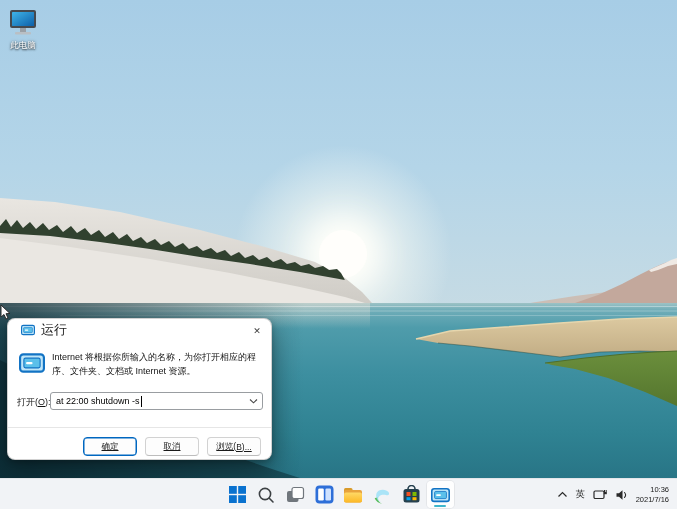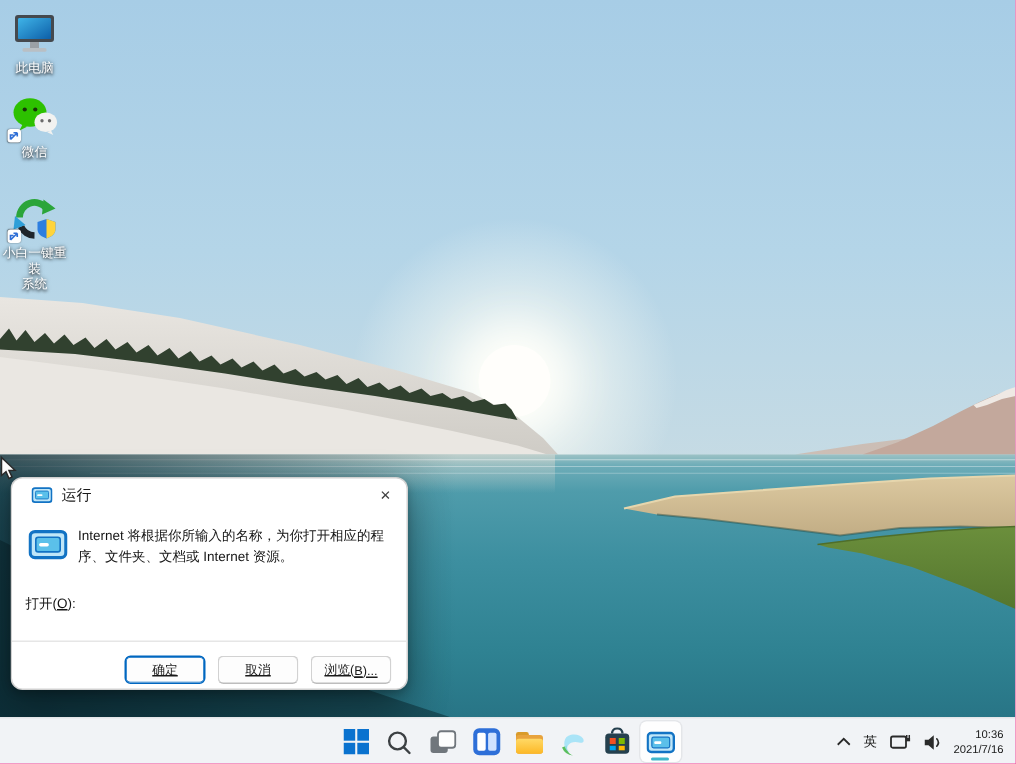--- a/index.html
+++ b/index.html
@@ -26,21 +26,21 @@
 
   
   .cursor { position:absolute; left:0; top:304px; }
 
   
   .run-dialog { position:absolute; left:7px; top:318px; width:265px; height:142px; background:#ffffff;
     border:1px solid rgba(0,0,0,0.18); border-radius:8px;
     box-shadow:0 10px 26px rgba(0,0,0,0.38), 0 2px 6px rgba(0,0,0,0.22); }
   .dlg-titlebar { position:absolute; left:0; top:0; width:100%; height:22px; display:flex; align-items:center;
     padding-left:13px; gap:6px; }
-  .dlg-title { font-size:10px; color:#1a1a1a;font-family:Liberation Mono, monospace; }
+  .dlg-title { font-size:13px; color:#1a1a1a;font-family:Liberation Mono, monospace; }
   .dlg-close { position:absolute; right:5px; top:3px; width:18px; height:17px; display:flex; align-items:center;
     justify-content:center; font-size:9px; color:#404040; border-radius:3px; cursor:default; }
   .dlg-msg-icon { position:absolute; left:11px; top:33px; }
   .dlg-message { position:absolute; left:44px; top:32px; width:211px; font-size:9px; line-height:13.5px;
     color:#141414; word-break:break-all; }
   .open-label { position:absolute; left:9px; top:77px; font-size:9px; color:#141414; }
   .combobox { position:absolute; left:42px; top:73px; width:213px; height:18px; background:#fff;
     border:1px solid #999da1; border-radius:3px; display:flex; align-items:center; padding:0 4px 0 5px; }
   .combo-value { font-size:9px; color:#000; white-space:pre; }
   .combo-caret { width:1px; height:11px; background:#000; margin-left:1px; }
@@ -149,59 +149,21 @@
               <stop offset="1" stop-color="#0d5fa8"></stop>
             </linearGradient>
           </defs>
         <rect x="13" y="20" width="6" height="4" fill="#9aa0a6"></rect>
         <rect x="8" y="24" width="16" height="2.5" rx="1" fill="#b9bfc4"></rect>
       </svg>
     </div>
     <div class="di-label">此电脑</div>
   </div>
 
-  <div class="desktop-icon" style="left:0; top:64px;">
-    <div class="di-art">
-      <svg width="32" height="30" viewBox="0 0 32 30">
-        <ellipse cx="13" cy="11" rx="11" ry="9.5" fill="#2dc100"></ellipse>
-        <path d="M8,19 l-2,4 l5,-2.5 Z" fill="#2dc100"></path>
-        <circle cx="9.5" cy="9" r="1.4" fill="#17330a"></circle>
-        <circle cx="16.5" cy="9" r="1.4" fill="#17330a"></circle>
-        <ellipse cx="23.5" cy="17.5" rx="7.5" ry="6.5" fill="#f2f2f0"></ellipse>
-        <path d="M27,23 l1.5,3 l-4,-1.8 Z" fill="#f2f2f0"></path>
-        <circle cx="21" cy="16.5" r="1.1" fill="#6a6a6a"></circle>
-        <circle cx="26" cy="16.5" r="1.1" fill="#6a6a6a"></circle>
-      </svg>
-      <div class="shortcut-badge">
-        <svg width="7" height="7" viewBox="0 0 7 7">
-            <path d="M1,6 L1,3 L3,3 M1,6 L5.5,1.5 M5.5,1.5 L3,1.5 M5.5,1.5 L5.5,4" stroke="#2f6fd6" stroke-width="1.1" fill="none"></path>
-          </svg>
-      </div>
-    </div>
-    <div class="di-label">微信</div>
-  </div>
-
-  <div class="desktop-icon" style="left:0; top:131px;">
-    <div class="di-art">
-      <svg width="32" height="32" viewBox="0 0 32 32">
-        <path d="M6,14 A10,10 0 0 1 24,8" fill="none" stroke="#2ba53a" stroke-width="4.5"></path>
-        <polygon points="22,2 30,8 21,12" fill="#2ba53a"></polygon>
-        <path d="M7,20 A10,10 0 0 0 16,26" fill="none" stroke="#20262b" stroke-width="4.5"></path>
-        <polygon points="3,13 10,19 2,22" fill="#2e9fd8"></polygon>
-        <path d="M24,15 l6,2 v5 c0,3 -3,5 -6,6 c-3,-1 -6,-3 -6,-6 v-5 Z" fill="#2d7fe0"></path>
-        <path d="M24,15 l6,2 v5 c0,3 -3,5 -6,6 Z" fill="#ffd43b"></path>
-      </svg>
-      <div class="shortcut-badge">
-        <svg width="7" height="7" viewBox="0 0 7 7">
-            <path d="M1,6 L1,3 L3,3 M1,6 L5.5,1.5 M5.5,1.5 L3,1.5 M5.5,1.5 L5.5,4" stroke="#2f6fd6" stroke-width="1.1" fill="none"></path>
-          </svg>
-      </div>
-    </div>
-    <div class="di-label"><span>小白一键重装</span><br><span>系统</span></div>
-  </div>
+
 
 
   <div class="cursor">
     <svg width="12" height="16" viewBox="0 0 12 16">
       <path d="M1,1 L1,13 L4,10.5 L6,15 L8,14 L6,9.7 L10,9.5 Z" fill="#ffffff" stroke="#2a2a2a" stroke-width="1"></path>
     </svg>
   </div>
 
   <div class="run-dialog">
     <div class="dlg-titlebar">
@@ -216,20 +178,28 @@
 
     <svg class="dlg-msg-icon" width="26" height="22" viewBox="0 0 24 20">
       <rect x="1" y="2" width="22" height="16" rx="3" fill="#bfe6f8" stroke="#1273c4" stroke-width="2"></rect>
       <rect x="4.5" y="5.5" width="15" height="9" rx="1.5" fill="#5bc0ea" stroke="#1273c4" stroke-width="1"></rect>
       <rect x="6.5" y="9" width="6" height="2.2" rx="1" fill="#ffffff"></rect>
     </svg>
     <div class="dlg-message">Internet 将根据你所输入的名称，为你打开相应的程序、文件夹、文档或 Internet 资源。</div>
 
     <div class="open-label"><span>打开(</span><span class="ukey">O</span><span>):</span></div>
 
+    <div class="combobox" role="combobox">
+      <span class="combo-value">at 22:00 shutdown -s</span>
+      <span class="combo-caret"></span>
+      <span class="combo-spacer"></span>
+      <svg width="9" height="6" viewBox="0 0 9 6">
+          <path d="M1,1.5 L4.5,4.8 L8,1.5" stroke="#4a4a4a" stroke-width="1.1" fill="none"></path>
+        </svg>
+    </div>
 
     <div class="dlg-divider"></div>
 
     <div class="dlg-buttons">
       <button class="dlg-btn default">确定</button>
       <button class="dlg-btn">取消</button>
       <button class="dlg-btn">
           <span>浏览(</span>
           <span class="ukey">B</span>
           <span>)...</span>

